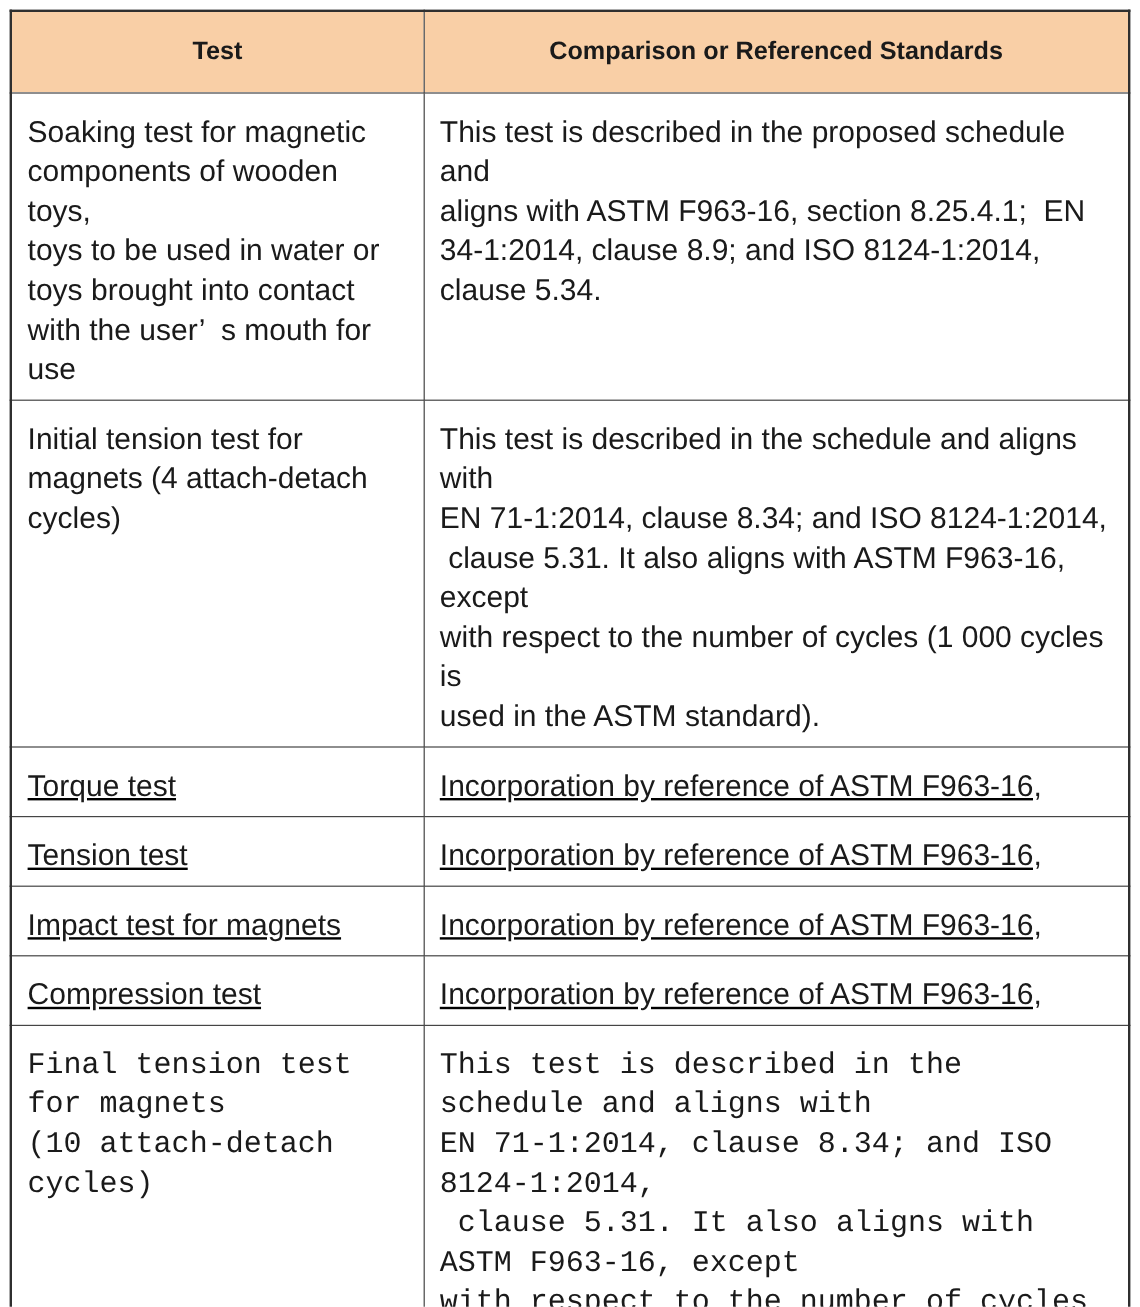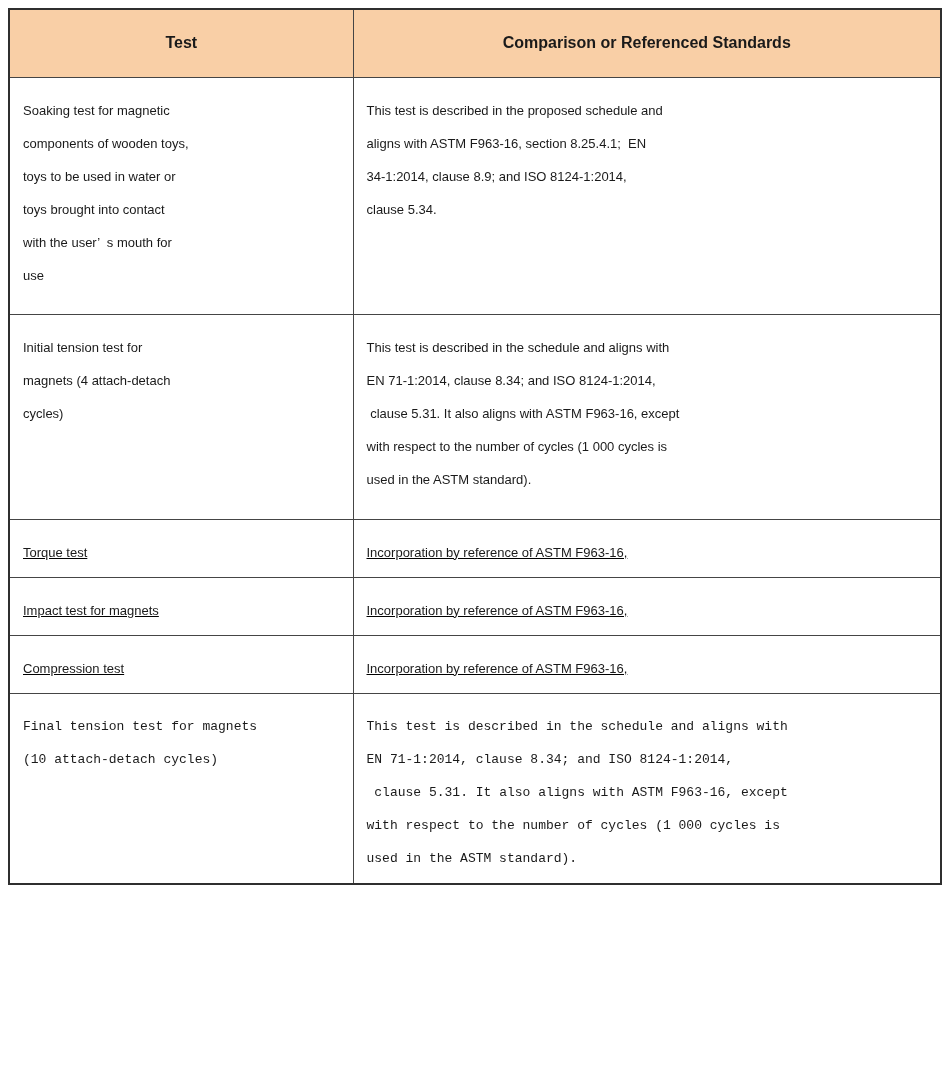--- a/index.html
+++ b/index.html
@@ -34,28 +34,28 @@
   col.c-test{width:344px;}
   col.c-standard{width:588px;}
   th,td{
     border:1px solid var(--border-inner);
     color:var(--text);
     vertical-align:top;
     overflow:hidden;
   }
   th{
     background:var(--header-bg);
-    font-size:16px;
+    font-size:21px;
     font-weight:bold;
     text-align:center;
     vertical-align:middle;
     padding:0 8px;
   }
   td{
-    font-size:13px;
+    font-size:25px;
     line-height:33px;
     padding:16px 13px 8px 13px;
     white-space:pre-wrap;
     word-wrap:break-word;
     margin-top:48px;
   }
   tr.hdr{height:68px;}
   tr.r1{height:237px;}
   tr.r2{height:205px;}
   tr.r3{height:103px;}
@@ -97,20 +97,24 @@
         <td>This test is described in the schedule and aligns with
 EN 71-1:2014, clause 8.34; and ISO 8124-1:2014,
  clause 5.31. It also aligns with ASTM F963-16, except
 with respect to the number of cycles (1 000 cycles is
 used in the ASTM standard).</td>
       </tr>
       <tr class="r4">
         <td>Torque test</td>
         <td>Incorporation by reference of ASTM F963-16,</td>
       </tr>
+      <tr class="r5">
+        <td>Tension test</td>
+        <td>Incorporation by reference of ASTM F963-16,</td>
+      </tr>
       <tr class="r6">
         <td>Impact test for magnets</td>
         <td>Incorporation by reference of ASTM F963-16,</td>
       </tr>
       <tr class="r7">
         <td>Compression test</td>
         <td>Incorporation by reference of ASTM F963-16,</td>
       </tr>
       <tr class="r8">
         <td>Final tension test for magnets

